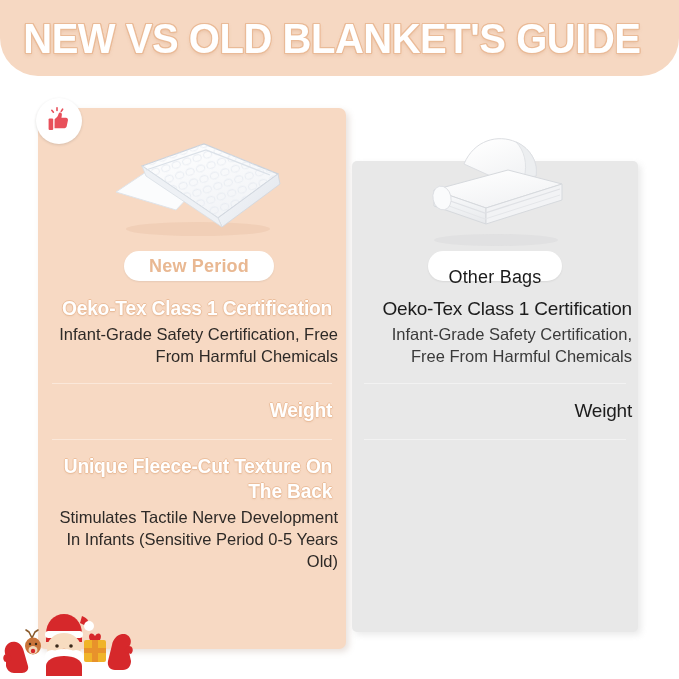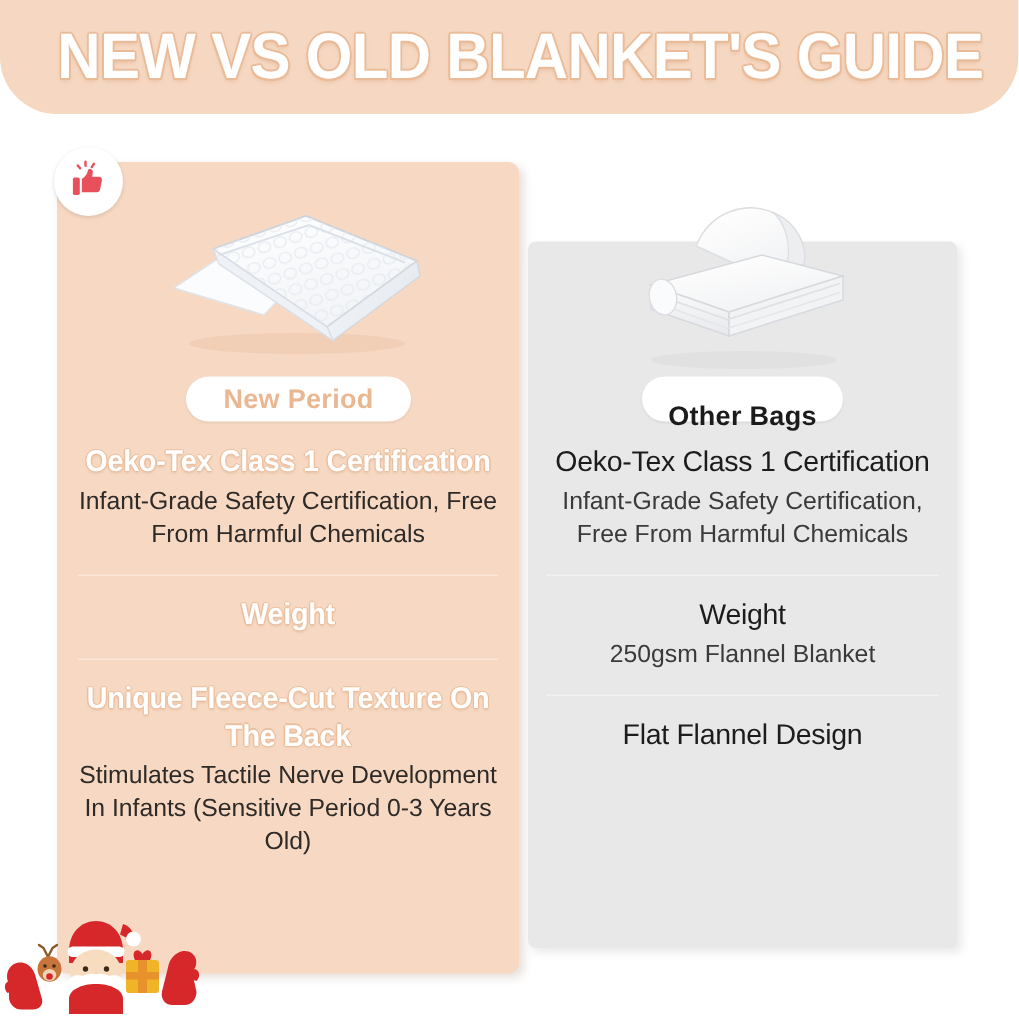--- a/index.html
+++ b/index.html
@@ -20,21 +20,21 @@
     position: absolute;
     left: 0;
     top: 0;
     width: 679px;
     height: 76px;
     background: #f6d8c2;
     border-bottom-left-radius: 38px;
     border-bottom-right-radius: 38px;
     display: flex;
     align-items: center;
-    justify-content: flex-end;
+    justify-content: flex-start;
   }
   #header-title {
     font-family: "Liberation Sans Narrow", "Liberation Sans", sans-serif;
     font-weight: bold;
     font-size: 43px;
     line-height: 44px;
     letter-spacing: -0.5px;
     color: #ffffff;
     transform: scaleX(0.93);
     white-space: nowrap;
@@ -128,21 +128,21 @@
     width: 134px;
   }
   #pill-new-label {
     font-size: 18px;
     font-weight: bold;
     color: #e9b892;
     letter-spacing: 0.2px;
   }
   #pill-other-label {
     font-size: 18px;
-    font-weight: bold;
+    font-weight: normal;
     color: #1b1b1b;
     letter-spacing: 0.2px;
     margin-top: 22px;
   }
 
   
   .features {
     position: absolute;
     box-sizing: border-box;
   }
@@ -150,21 +150,21 @@
     left: 46px;
     top: 296px;
     width: 292px;
   }
   #features-other {
     left: 358px;
     top: 296px;
     width: 274px;
   }
   .feature-block {
-    text-align: center;
+    text-align: right;
   }
   .feature-head-left {
     font-family: "Liberation Sans Narrow", "Liberation Sans", sans-serif;
     font-weight: bold;
     font-size: 20px;
     line-height: 25px;
     color: #ffffff;
     letter-spacing: -0.2px;
     transform: scaleX(0.96);
     text-shadow:
@@ -268,21 +268,21 @@
     <div class="feature-head-left">Oeko-Tex Class 1 Certification</div>
     <div class="feature-body-left">Infant-Grade Safety Certification, Free From Harmful Chemicals</div>
   </div>
   <div class="divider-left"></div>
   <div class="feature-block">
     <div class="feature-head-left">Weight</div>
   </div>
   <div class="divider-left"></div>
   <div class="feature-block">
     <div class="feature-head-left">Unique Fleece-Cut Texture On The Back</div>
-    <div class="feature-body-left">Stimulates Tactile Nerve Development In Infants (Sensitive Period 0-3 Years Old)</div>
+    <div class="feature-body-left">Stimulates Tactile Nerve Development In Infants (Sensitive Period 0-5 Years Old)</div>
   </div>
 </div>
 
 <div id="panel-other"></div>
 
 <svg id="img-other-blanket" class="product-img" viewBox="0 0 168 118">
   <defs>
     <linearGradient id="obTop" x1="0.2" y1="0" x2="0.8" y2="1">
       <stop offset="0%" stop-color="#ffffff"></stop>
       <stop offset="100%" stop-color="#f0f1f3"></stop>
@@ -308,25 +308,23 @@
 </div>
 
 <div id="features-other" class="features">
   <div class="feature-block sp-top-2">
     <div class="feature-head-right">Oeko-Tex Class 1 Certification</div>
     <div class="feature-body-right">Infant-Grade Safety Certification, Free From Harmful Chemicals</div>
   </div>
   <div class="divider-right"></div>
   <div class="feature-block">
     <div class="feature-head-right">Weight</div>
-    <div class="feature-body-right">250gsm Flannel Blanket</div>
   </div>
   <div class="divider-right"></div>
   <div class="feature-block">
-    <div class="feature-head-right">Flat Flannel Design</div>
   </div>
 </div>
 
 <svg id="santa-decoration" viewBox="0 0 132 74">
 
   <path d="M4 52 C0 44 6 36 14 38 C18 39 21 43 22 48 L26 62 C27 66 24 69 20 69 L12 69 C8 69 5 66 4 62 Z" fill="#d6282b"></path>
   <path d="M3 58 C0 55 1 50 5 50 C8 50 10 53 9 56 Z" fill="#d6282b"></path>
 
   <g>
     <path d="M30 34 L27 28 M30 34 L33 28 M27 28 L24 26 M33 28 L36 26" stroke="#8a5a2b" stroke-width="1.6" fill="none" stroke-linecap="round"></path>

